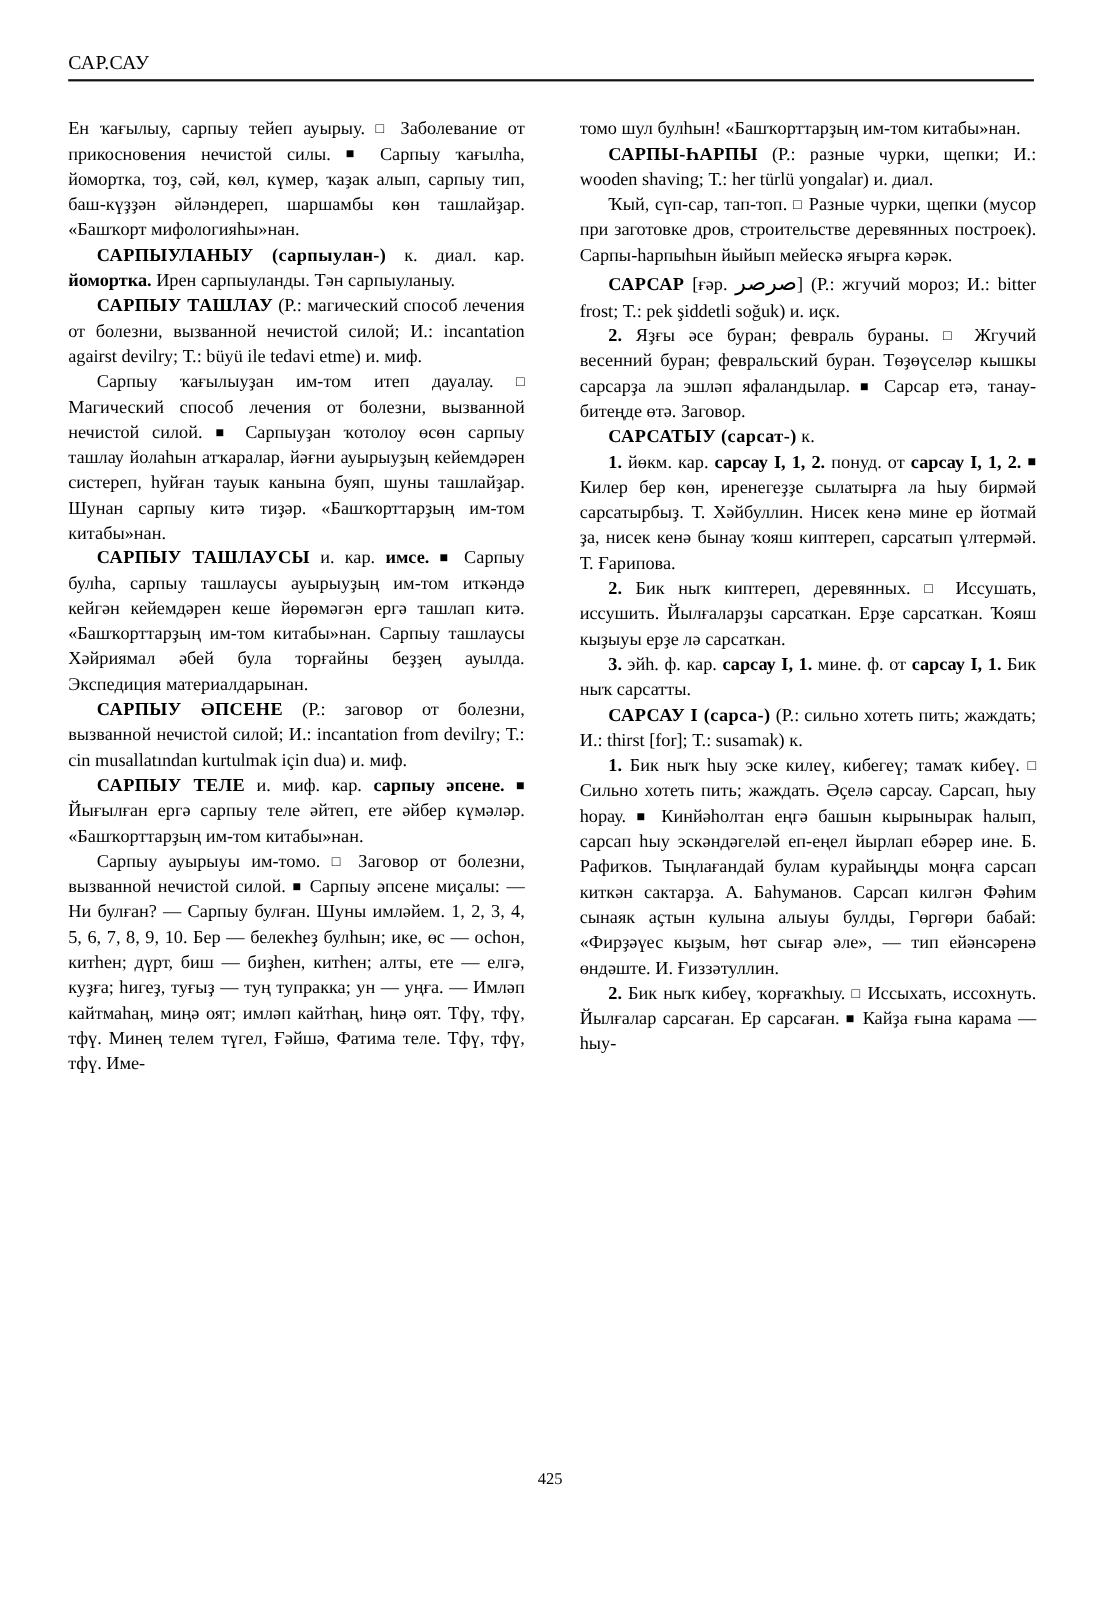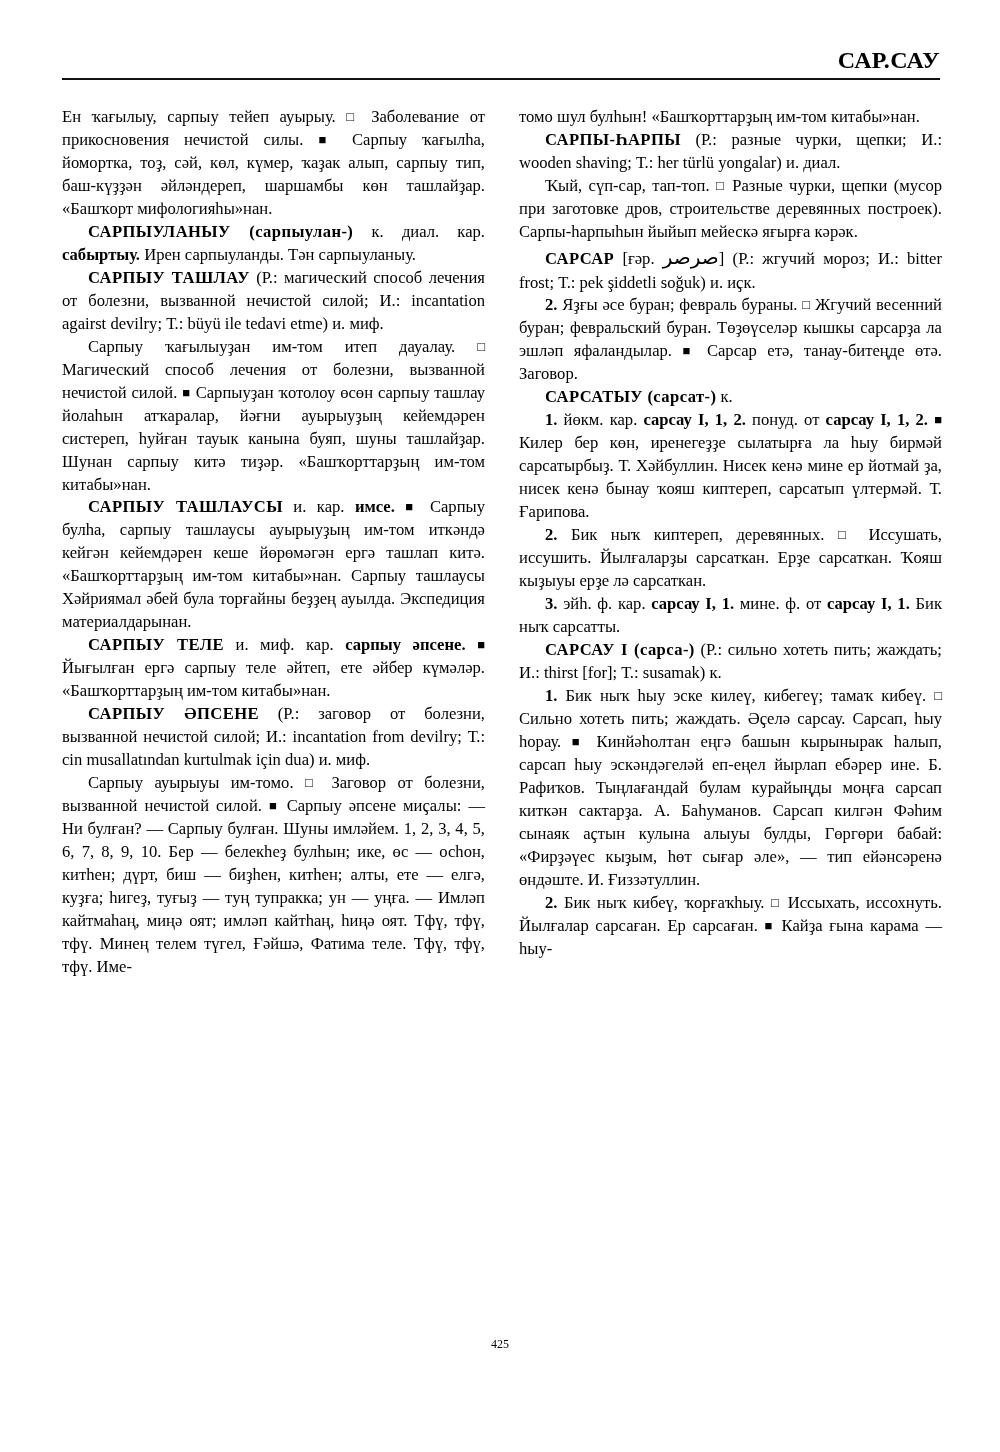--- a/index.html
+++ b/index.html
@@ -24,41 +24,40 @@
   }
 
   
   .header-zone {
     position: absolute;
     left: 62px;
     top: 48px;
     width: 878px;
   }
   .running-head {
-    text-align: right;
-    font-weight: bold;
-    font-size: 24px;
+    font-weight: normal;
+    font-size: 18px;
     letter-spacing: 0.3px;
     line-height: 1;
     padding-bottom: 6px;
   }
   .head-rule {
     border-top: 2.5px solid #111;
     width: 100%;
   }
 
   
   .columns {
     position: absolute;
     left: 62px;
     top: 106px;
     width: 880px;
     height: 1215px;
     display: flex;
-    gap: 34px;
+    gap: 50px;
   }
   .col {
     width: 423px;
     font-size: 16.6px;
     line-height: 1.385;
     text-align: justify;
     text-justify: inter-word;
     hyphens: manual;
   }
 
@@ -100,42 +99,42 @@
     vertical-align: 1px;
   }
 
   
   .folio {
     position: absolute;
     left: 0;
     top: 1337px;
     width: 1000px;
     text-align: center;
-    font-size: 12px;
+    font-size: 15px;
   }
 </style>
 </head>
 <body>
 
 <div class="page">
 
   <div class="header-zone">
     <div class="running-head">САР.САУ</div>
     <div class="head-rule"></div>
   </div>
 
   <div class="columns">
     <div class="col" id="left-col">
         <p class="blk noind"><span class="">Ен ҡағылыу, сарпыу тейеп ауырыу. </span><span class="sq-open"></span><span class=""> Заболевание от прикосновения нечистой силы. </span><span class="sq-full"></span><span class="i"> Сарпыу ҡағылһа, йомортка, тоҙ, сәй, көл, күмер, ҡаҙак алып, сарпыу тип, баш-күҙҙән әйләндереп, шаршамбы көн ташлайҙар. </span><span class="">«Башҡорт мифологияһы»нан.</span></p>
-        <p class="blk ind"><span class="hw">САРПЫУЛАНЫУ (сарпыулан-)</span><span class="i"> к. диал. кар. </span><span class="b">сабыртыу.</span><span class="i"> Ирен сарпыуланды. Тән сарпыуланыу.</span></p>
+        <p class="blk ind"><span class="hw">САРПЫУЛАНЫУ (сарпыулан-)</span><span class="i"> к. диал. кар. </span><span class="b">йомортка.</span><span class="i"> Ирен сарпыуланды. Тән сарпыуланыу.</span></p>
         <p class="blk ind"><span class="hw">САРПЫУ ТАШЛАУ</span><span class=""> (Р.: магический способ лечения от болезни, вызванной нечистой силой; И.: incantation agairst devilry; Т.: büyü ile tedavi etme) </span><span class="i">и. миф.</span></p>
         <p class="blk ind"><span class="">Сарпыу ҡағылыуҙан им-том итеп дауалау. </span><span class="sq-open"></span><span class=""> Магический способ лечения от болезни, вызванной нечистой силой. </span><span class="sq-full"></span><span class="i"> Сарпыуҙан ҡотолоу өсөн сарпыу ташлау йолаһын атҡаралар, йәғни ауырыуҙың кейемдәрен систереп, һуйған тауык канына буяп, шуны ташлайҙар. Шунан сарпыу китә тиҙәр. </span><span class="">«Башҡорттарҙың им-том китабы»нан.</span></p>
         <p class="blk ind"><span class="hw">САРПЫУ ТАШЛАУСЫ</span><span class="i"> и. кар. </span><span class="b">имсе.</span><span class=""> </span><span class="sq-full"></span><span class="i"> Сарпыу булһа, сарпыу ташлаусы ауырыуҙың им-том иткәндә кейгән кейемдәрен кеше йөрөмәгән ергә ташлап китә. </span><span class="">«Башҡорттарҙың им-том китабы»нан. </span><span class="i">Сарпыу ташлаусы Хәйриямал әбей була торғайны беҙҙең ауылда. </span><span class="">Экспедиция материалдарынан.</span></p>
+        <p class="blk ind"><span class="hw">САРПЫУ ӘПСЕНЕ</span><span class=""> (Р.: заговор от болезни, вызванной нечистой силой; И.: incantation from devilry; Т.: cin musallatından kurtulmak için dua) </span><span class="i">и. миф.</span></p>
         <p class="blk ind"><span class="hw">САРПЫУ ТЕЛЕ</span><span class="i"> и. миф. кар. </span><span class="b">сарпыу әпсене.</span><span class=""> </span><span class="sq-full"></span><span class="i"> Йығылған ергә сарпыу теле әйтеп, ете әйбер күмәләр. </span><span class="">«Башҡорттарҙың им-том китабы»нан.</span></p>
-        <p class="blk ind"><span class="hw">САРПЫУ ӘПСЕНЕ</span><span class=""> (Р.: заговор от болезни, вызванной нечистой силой; И.: incantation from devilry; Т.: cin musallatından kurtulmak için dua) </span><span class="i">и. миф.</span></p>
         <p class="blk ind"><span class="">Сарпыу ауырыуы им-томо. </span><span class="sq-open"></span><span class=""> Заговор от болезни, вызванной нечистой силой. </span><span class="sq-full"></span><span class="i"> Сарпыу әпсене миҫалы: — Ни булған? — Сарпыу булған. Шуны имләйем. 1, 2, 3, 4, 5, 6, 7, 8, 9, 10. Бер — белекһеҙ булһын; ике, өс — осһон, китһен; дүрт, биш — биҙһен, китһен; алты, ете — елгә, куҙға; һигеҙ, туғыҙ — туң тупракка; ун — уңға. — Имләп кайтмаһаң, миңә оят; имләп кайтһаң, һиңә оят. Тфү, тфү, тфү. Минең телем түгел, Ғәйшә, Фатима теле. Тфү, тфү, тфү. Име-</span></p>
       </div>
     <div class="col" id="right-col">
         <p class="blk noind"><span class="i">томо шул булһын! </span><span class="">«Башҡорттарҙың им-том китабы»нан.</span></p>
         <p class="blk ind"><span class="hw">САРПЫ-ҺАРПЫ</span><span class=""> (Р.: разные чурки, щепки; И.: wooden shaving; Т.: her türlü yongalar) </span><span class="i">и. диал.</span></p>
         <p class="blk ind"><span class="">Ҡый, сүп-сар, тап-топ. </span><span class="sq-open"></span><span class=""> Разные чурки, щепки </span><span class="i">(мусор при заготовке дров, строительстве деревянных построек). Сарпы-һарпыһын йыйып мейескә яғырға кәрәк.</span></p>
         <p class="blk ind"><span class="hw">САРСАР</span><span class=""> [</span><span class="i">ғәр. </span><span class="ar">صرصر</span><span class="">] (Р.: жгучий мороз; И.: bitter frost; Т.: pek şiddetli soğuk) </span><span class="i">и. иҫк.</span></p>
         <p class="blk ind"><span class="b">2.</span><span class=""> Яҙғы әсе буран; февраль бураны. </span><span class="sq-open"></span><span class=""> Жгучий весенний буран; февральский буран. </span><span class="i">Төҙөүселәр кышкы сарсарҙа ла эшләп яфаландылар. </span><span class="sq-full"></span><span class="i"> Сарсар етә, танау-битеңде өтә. </span><span class="">Заговор.</span></p>
         <p class="blk ind"><span class="hw">САРСАТЫУ (сарсат-)</span><span class="i"> к.</span></p>
         <p class="blk ind"><span class="b">1.</span><span class="i"> йөкм. кар. </span><span class="b">сарсау I, 1, 2.</span><span class="i"> понуд. от </span><span class="b">сарсау I, 1, 2.</span><span class=""> </span><span class="sq-full"></span><span class="i"> Килер бер көн, иренегеҙҙе сылатырға ла һыу бирмәй сарсатырбыҙ. </span><span class="">Т. Хәйбуллин. </span><span class="i">Нисек кенә мине ер йотмай ҙа, нисек кенә бынау ҡояш киптереп, сарсатып үлтермәй. </span><span class="">Т. Ғарипова.</span></p>

